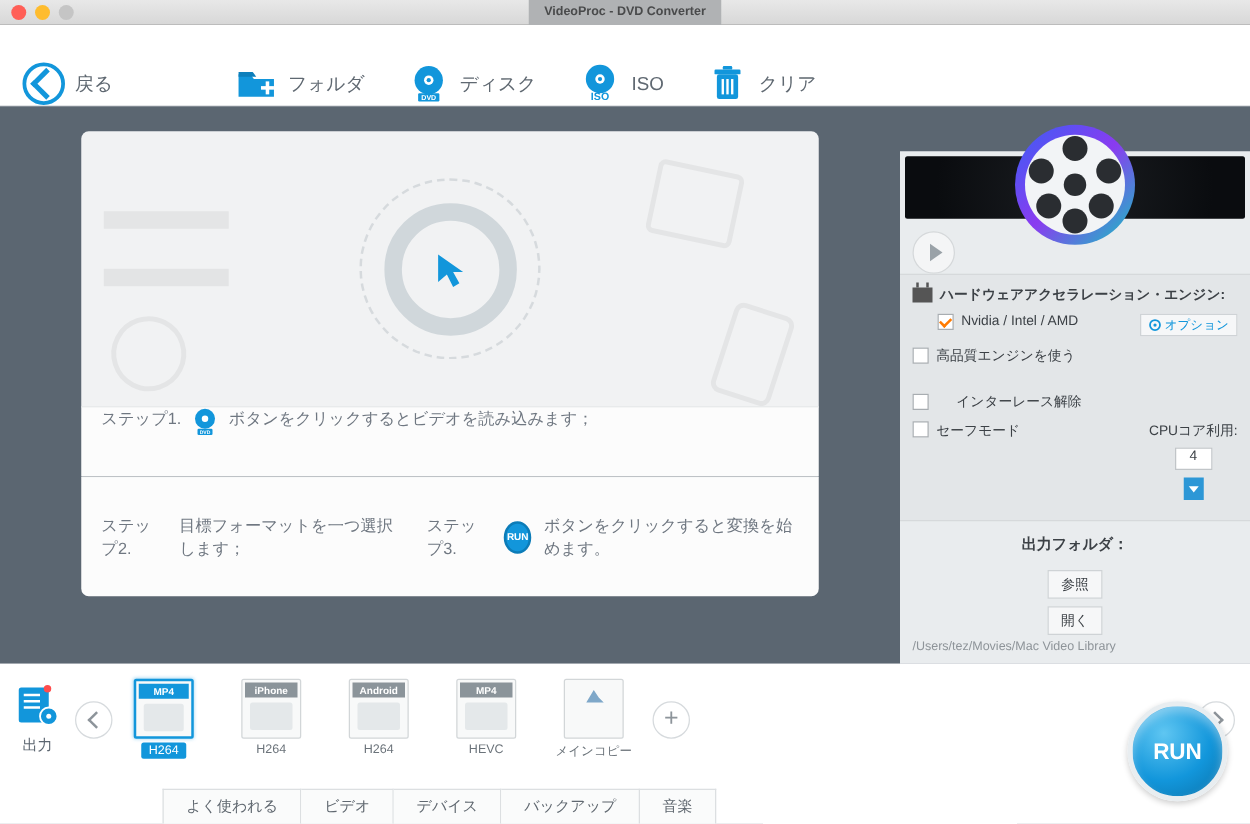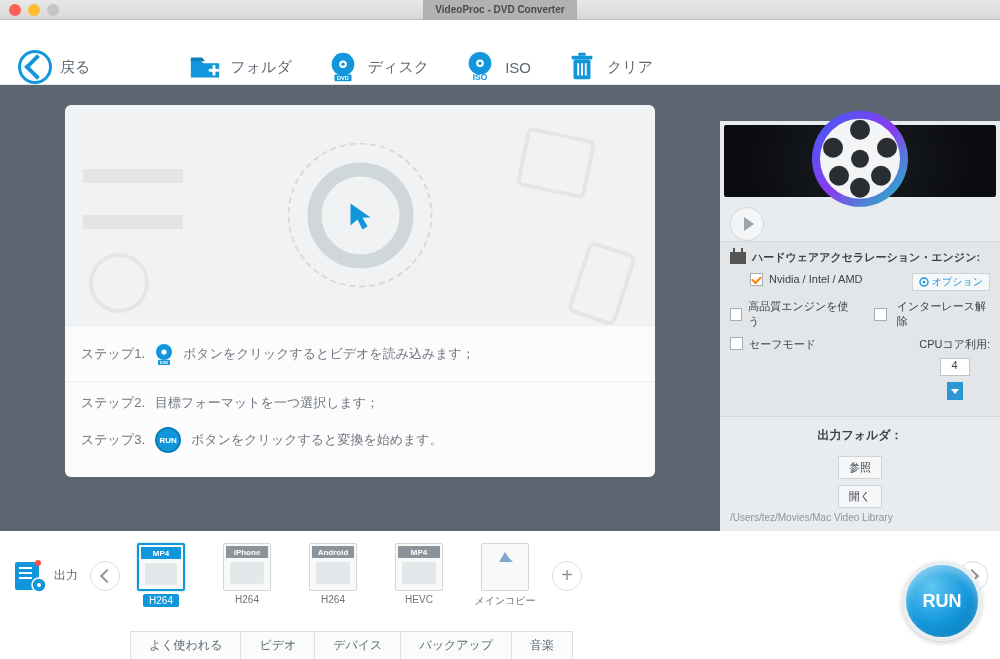--- a/index.html
+++ b/index.html
@@ -27,55 +27,55 @@
   .stage1 { width: 590px; height: 220px; background: #f1f2f3; border-radius: 6px 6px 0 0; position: relative; overflow: hidden; }
   .decor { position: absolute; opacity: .05; }
   .dec-film { left: 18px; top: 64px; width: 100px; height: 60px; border-top: 14px solid #000; border-bottom: 14px solid #000; }
   .dec-avi { right: 64px; top: 28px; width: 70px; height: 60px; border: 4px solid #000; border-radius: 6px; transform: rotate(12deg); }
   .dec-clock { left: 24px; bottom: 12px; width: 60px; height: 60px; border: 4px solid #000; border-radius: 50%; transform: rotate(-18deg); }
   .dec-phone { right: 28px; bottom: 4px; width: 50px; height: 75px; border: 4px solid #000; border-radius: 8px; transform: rotate(18deg); }
   .big-circle { position: absolute; left: 50%; top: 50%; transform: translate(-50%,-50%); width: 145px; height: 145px; border-radius: 50%; border: 2px dashed #d6dadd; display: flex; align-items: center; justify-content: center; }
   .inner-ring { width: 106px; height: 106px; border: 14px solid #d0d7db; border-radius: 50%; display: flex; align-items: center; justify-content: center; }
   .inner-ring svg { width: 40px; height: 40px; }
 
-  .stage2 { width: 590px; height: 56px; background: #fcfcfc; border-top: 1px solid #eceded; display: flex; align-items: center; padding: 0 16px; gap: 8px; color: #6f7781; font-size: 13px; }
+  .stage2 { width: 590px; height: 56px; background: #fcfcfc; border-top: 1px solid #eceded; display: flex; align-items: flex-start; padding: 0 16px; gap: 8px; color: #6f7781; font-size: 13px; }
   .stage2 .mini-disc { width: 22px; height: 22px; }
 
-  .stage3 { width: 590px; height: 96px; background: #fcfcfc; border-top: 1px solid #eceded; border-radius: 0 0 6px 6px; padding: 12px 16px; color: #6f7781; font-size: 13px; display: flex; flex-direction: column; gap: 15px; }
+  .stage3 { width: 590px; height: 96px; background: #fcfcfc; border-top: 1px solid #eceded; border-radius: 0 0 6px 6px; padding: 12px 16px; color: #6f7781; font-size: 13px; display: flex; flex-direction: row; gap: 15px; }
   .row3 { display: flex; align-items: center; gap: 10px; }
   .runbadge { width: 26px; height: 26px; border-radius: 50%; background: #1296db; color: #fff; font-size: 8px; font-weight: 700; display: flex; align-items: center; justify-content: center; border: 2px solid #0c7cb8; }
 
   .right { flex: 1; background: #e9ecee; display: flex; flex-direction: column; margin-top: 36px; }
   .preview { height: 186px; background: radial-gradient(circle at 50% 50%, #1b1e22 0%, #0a0c0f 80%); position: relative; margin: 4px; border-radius: 2px; }
   .reel { position: absolute; left: 50%; top: 50%; transform: translate(-50%,-52%); }
   .playbtn { width: 34px; height: 34px; border-radius: 50%; background: #f4f5f6; border: 1px solid #d5d8da; display: flex; align-items: center; justify-content: center; margin: 6px 0 0 10px; cursor: pointer; }
   .playbtn::after { content: ""; border-left: 10px solid #9aa2a8; border-top: 7px solid transparent; border-bottom: 7px solid transparent; margin-left: 3px; }
 
   .accel { padding: 8px 10px; font-size: 11px; color: #3c4146; background: #e3e6e8; border-top: 1px solid #d6d9db; }
   .accel-title { display: flex; align-items: center; gap: 6px; font-weight: 600; margin-bottom: 6px; }
   .chip { width: 16px; height: 12px; background: #555; position: relative; }
   .chip::before,.chip::after { content:""; position:absolute; width:2px; height:4px; background:#555; top:-4px; }
   .chip::before { left:3px; } .chip::after { right:3px; }
   .accel-row { display: flex; align-items: flex-start; gap: 6px; margin: 8px 0; }
   .cb { width: 13px; height: 13px; border: 1px solid #a8adb1; background: #fff; display: inline-flex; align-items: center; justify-content: center; }
   .cb.checked::after { content: ""; width: 7px; height: 4px; border-left: 2px solid #ff7a00; border-bottom: 2px solid #ff7a00; transform: rotate(-45deg); margin-top: -2px; }
   .optbtn { margin-left: auto; border: 1px solid #cfd3d6; background: #f6f7f8; padding: 1px 6px; font-size: 10px; color: #1296db; display: flex; align-items: center; gap: 3px; cursor: pointer; }
-  .two { display: flex; gap: 22px; }
+  .two { display: flex; gap: 22px; flex-direction: column; }
   .cpu-row { display: flex; align-items: center; gap: 6px; flex-direction: column; }
   .cpu-sel { border: 1px solid #c1c5c8; background: #fff; font-size: 11px; width: 30px; height: 18px; text-align: center; }
   .cpu-dd { width: 16px; height: 18px; background: #2d97d6; display: flex; align-items: center; justify-content: center; }
   .cpu-dd::after { content:""; border-top: 5px solid #fff; border-left: 4px solid transparent; border-right: 4px solid transparent; }
 
   .out-folder { padding: 10px 10px 4px; font-size: 12px; color: #3c4146; border-top: 1px solid #d6d9db; display: flex; align-items: center; gap: 6px; flex-direction: column; }
   .fbtn { border: 1px solid #cfd3d6; background: #f6f7f8; font-size: 11px; padding: 3px 10px; cursor: pointer; }
   .out-path { padding: 0 10px 8px; font-size: 10px; color: #8e9499; }
 
   .footer { height: 128px; background: #fff; position: relative; }
   .fmt-bar { display: flex; align-items: center; padding: 12px 12px 0 12px; gap: 12px; }
-  .output { display: flex; flex-direction: row; align-items: center; gap: 6px; cursor: pointer; }
+  .output { display: flex; flex-direction: column; align-items: center; gap: 6px; cursor: pointer; }
   .output-icon { width: 36px; height: 36px; position: relative; }
   .output-lab { font-size: 12px; color: #5c6670; }
 
   .carousel { flex: 1; display: flex; align-items: center; gap: 10px; }
   .chev { width: 30px; height: 30px; border-radius: 50%; border: 1px solid #d6dadd; background: #fff; display: flex; align-items: center; justify-content: center; cursor: pointer; }
   .chev.l::after { content:""; width:8px; height:8px; border-left:2px solid #8d949a; border-bottom:2px solid #8d949a; transform:rotate(45deg); margin-left:3px; }
   .chev.r::after { content:""; width:8px; height:8px; border-right:2px solid #8d949a; border-top:2px solid #8d949a; transform:rotate(45deg); margin-right:3px; }
   .fmt { width: 62px; display: flex; flex-direction: column; align-items: center; gap: 3px; cursor: pointer; }
   .fmt-thumb { width: 48px; height: 48px; border: 1px solid #d2d6d8; background: #f8f9f9; position: relative; border-radius: 2px; }
   .fmt.selected .fmt-thumb { border: 2px solid #1296db; box-shadow: 0 0 3px rgba(18,150,219,.4); }
@@ -238,21 +238,21 @@
               <circle cx="5" cy="5" r="1.3" fill="#1296db"></circle>
             </svg>
           <span>オプション</span>
         </span>
       </div>
       <div class="accel-row two">
         <span style="display:flex; gap:6px; align-items:center;">
           <span class="cb"></span>
           <span>高品質エンジンを使う</span>
         </span>
-        <span style="display:flex; gap:10px; align-items:center;">
+        <span style="display:flex; gap:22px; align-items:center;">
           <span class="cb"></span>
           <span>インターレース解除</span>
         </span>
       </div>
       <div class="accel-row">
         <span class="cb"></span>
         <span>セーフモード</span>
         <span class="flex-spacer"></span>
         <span class="cpu-row">
           <span>CPUコア利用:</span>

